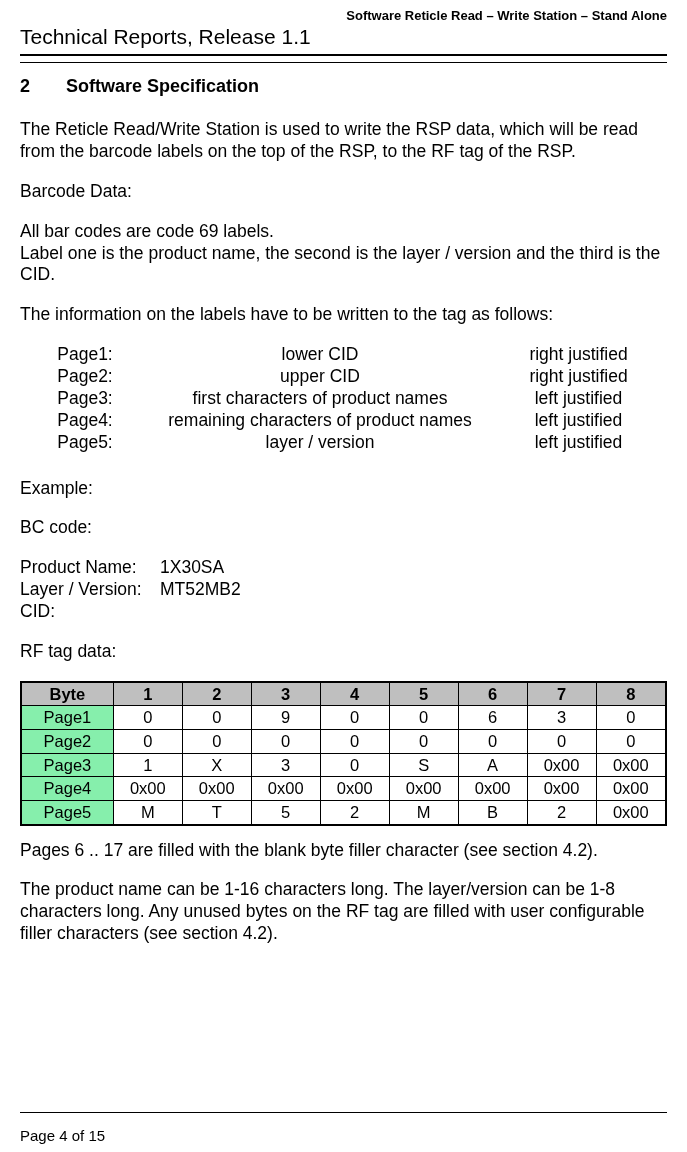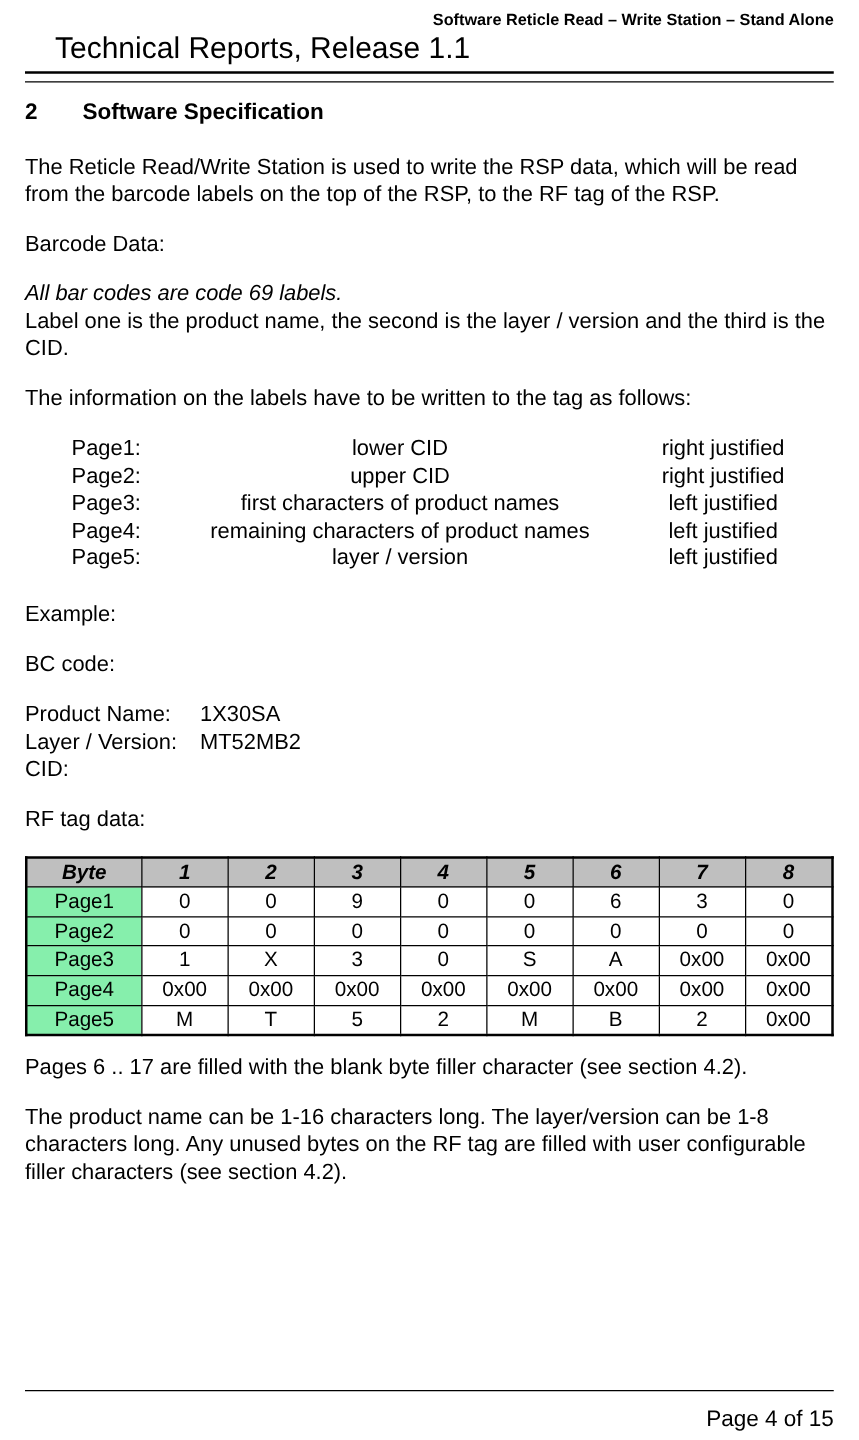--- a/index.html
+++ b/index.html
@@ -8,41 +8,41 @@
     font-size: 17.5px;
     color:#000;
     width:687px;
     height:1152px;
     box-sizing:border-box;
     padding: 8px 20px 0 20px;
     position:relative;
     line-height:1.25;
   }
   .hdr-title { font-weight:bold; font-size:13px;text-align:right; }
-  .hdr-sub { font-size:24px;margin-left:24px; }
+  .hdr-sub { font-size:21px; }
   .hdr-rule { border:none; border-top:2px solid #000; margin:3px 0 6px 0; }
   .thin-rule { border:none; border-top:1px solid #000; margin:1px 0 12px 0; }
   .sec-row { display:flex; font-weight:bold; font-size:18px; margin-bottom:22px; }
   .sec-num { width:46px; }
   .para { margin-bottom:18px; }
-  .nomb { margin-bottom:0;font-style:italic; }
+  .nomb { margin-bottom:0; }
   .page-grid { display:grid; grid-template-columns:130px 340px auto; }
   .page-grid div { padding:0;text-align:center; }
   .bc-grid { display:grid; grid-template-columns:140px auto; }
   .bold { font-weight:normal; }
   table { border-collapse:collapse; width:100%; margin-bottom:14px; }
   table td, table th { border:1px solid #000; text-align:center; font-size:16.5px; padding:1px 0; }
-  table th { background:#bfbfbf; font-weight:bold;font-style:italic; }
+  table th { background:#bfbfbf; font-weight:bold; }
   .rowhdr { background:#86efac; font-weight:normal; }
   .outer-tb { border:2px solid #000; }
   .footer {
     position:absolute;
     left:20px; right:20px; bottom:6px;
-    text-align:right;
-    font-size:18px;
+    text-align:left;
+    font-size:15px;
   }
   .footer-rule {
     position:absolute;
     left:20px; right:20px; bottom:30px;
     border:none; border-top:1px solid #000;
   }
   .spacer6 { height:6px; }
 </style>
 </head>
 <body>

